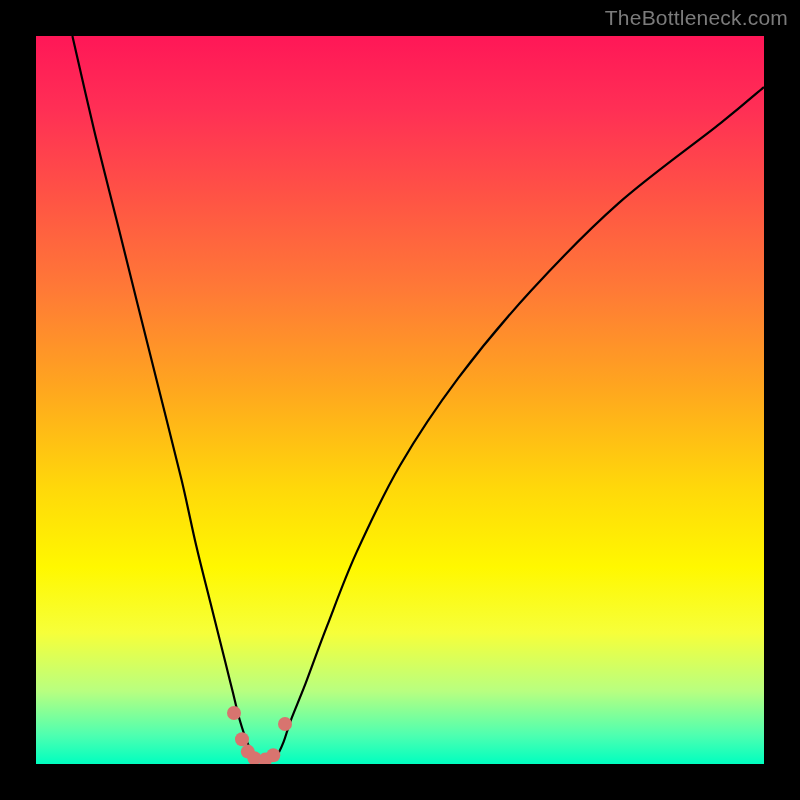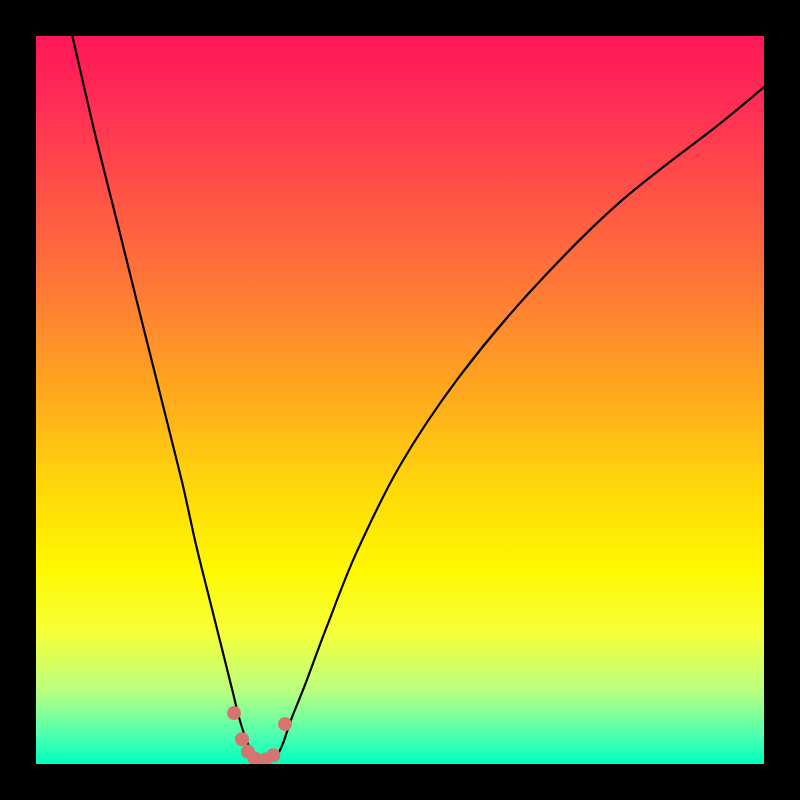--- a/index.html
+++ b/index.html
@@ -70,13 +70,14 @@
           <circle cx="198.0" cy="677.0" r="7" fill="#d8746f"></circle>
           <circle cx="206.0" cy="703.2" r="7" fill="#d8746f"></circle>
           <circle cx="211.8" cy="715.6" r="7" fill="#d8746f"></circle>
           <circle cx="218.4" cy="722.2" r="7" fill="#d8746f"></circle>
           <circle cx="229.3" cy="723.6" r="7" fill="#d8746f"></circle>
           <circle cx="237.3" cy="719.3" r="7" fill="#d8746f"></circle>
           <circle cx="249.0" cy="688.0" r="7" fill="#d8746f"></circle>
         </g>
     </svg>
   </div>
+  <div class="watermark">TheBottleneck.com</div>
 </div>
 
 </body></html>

